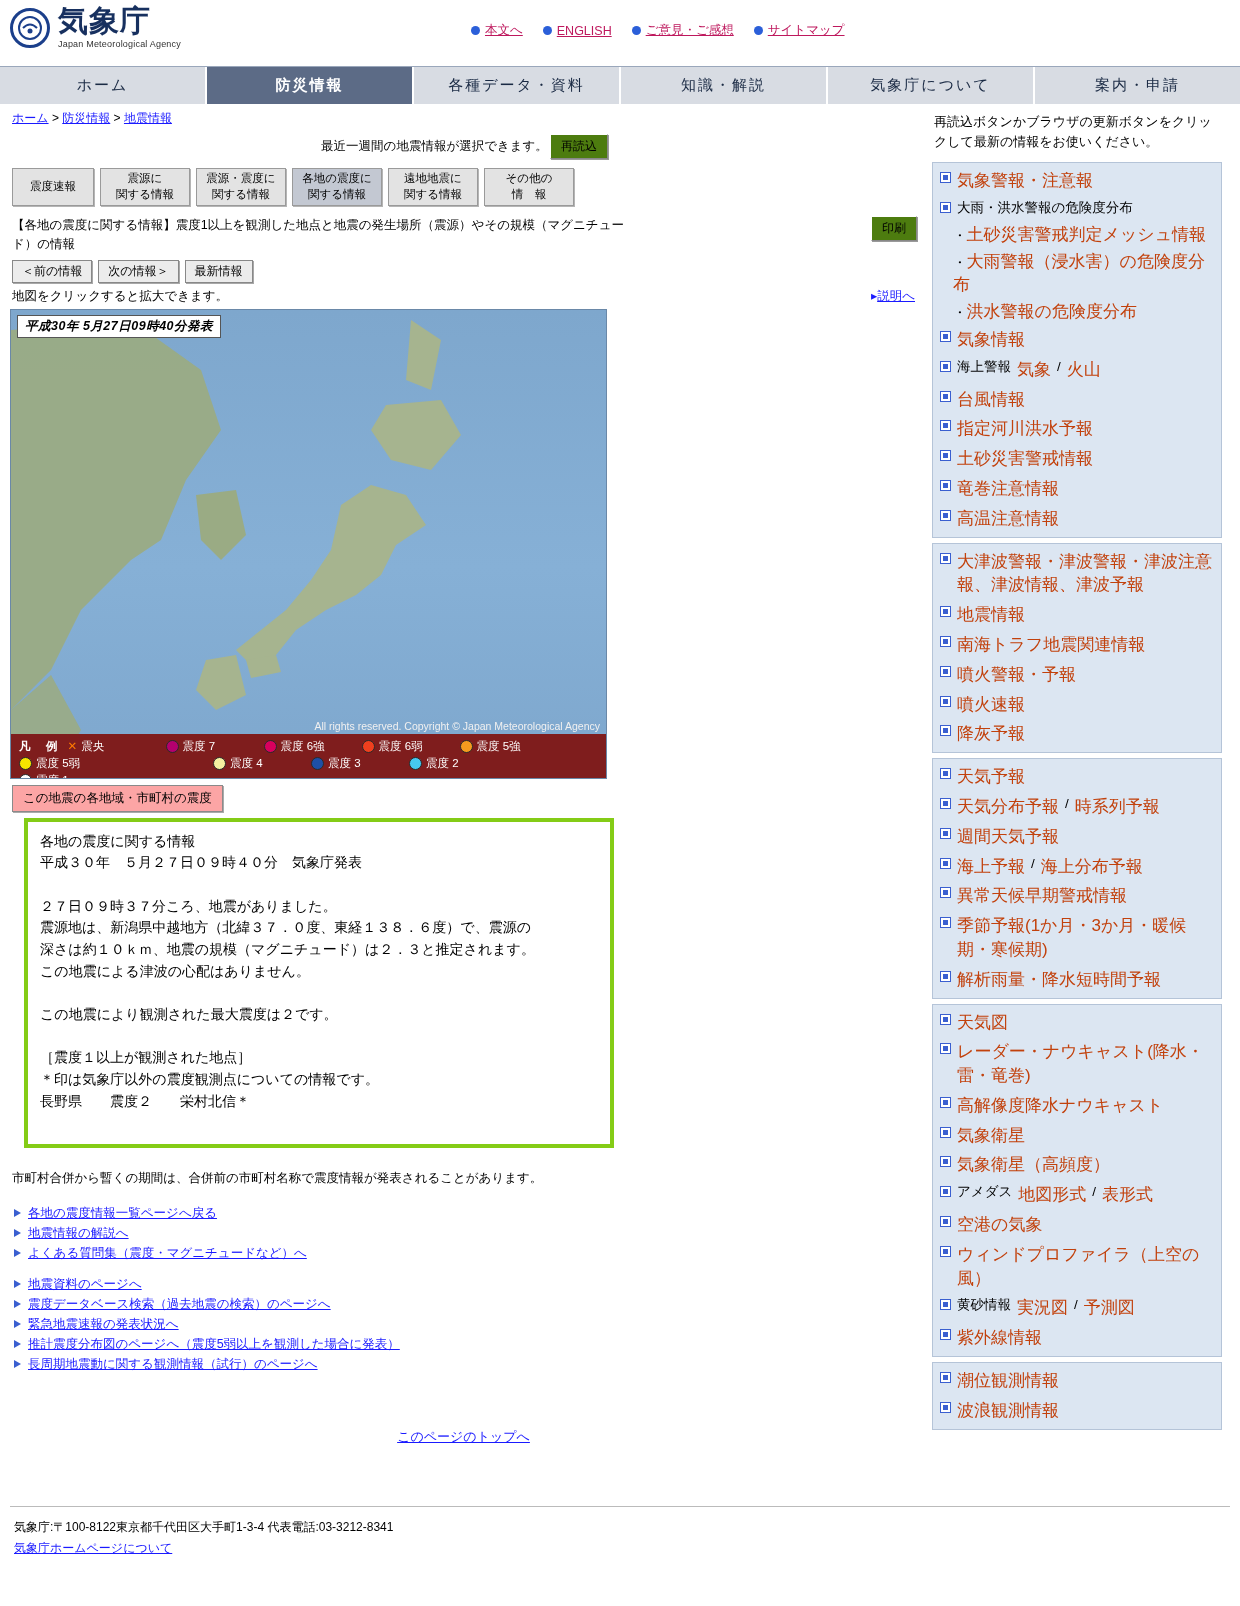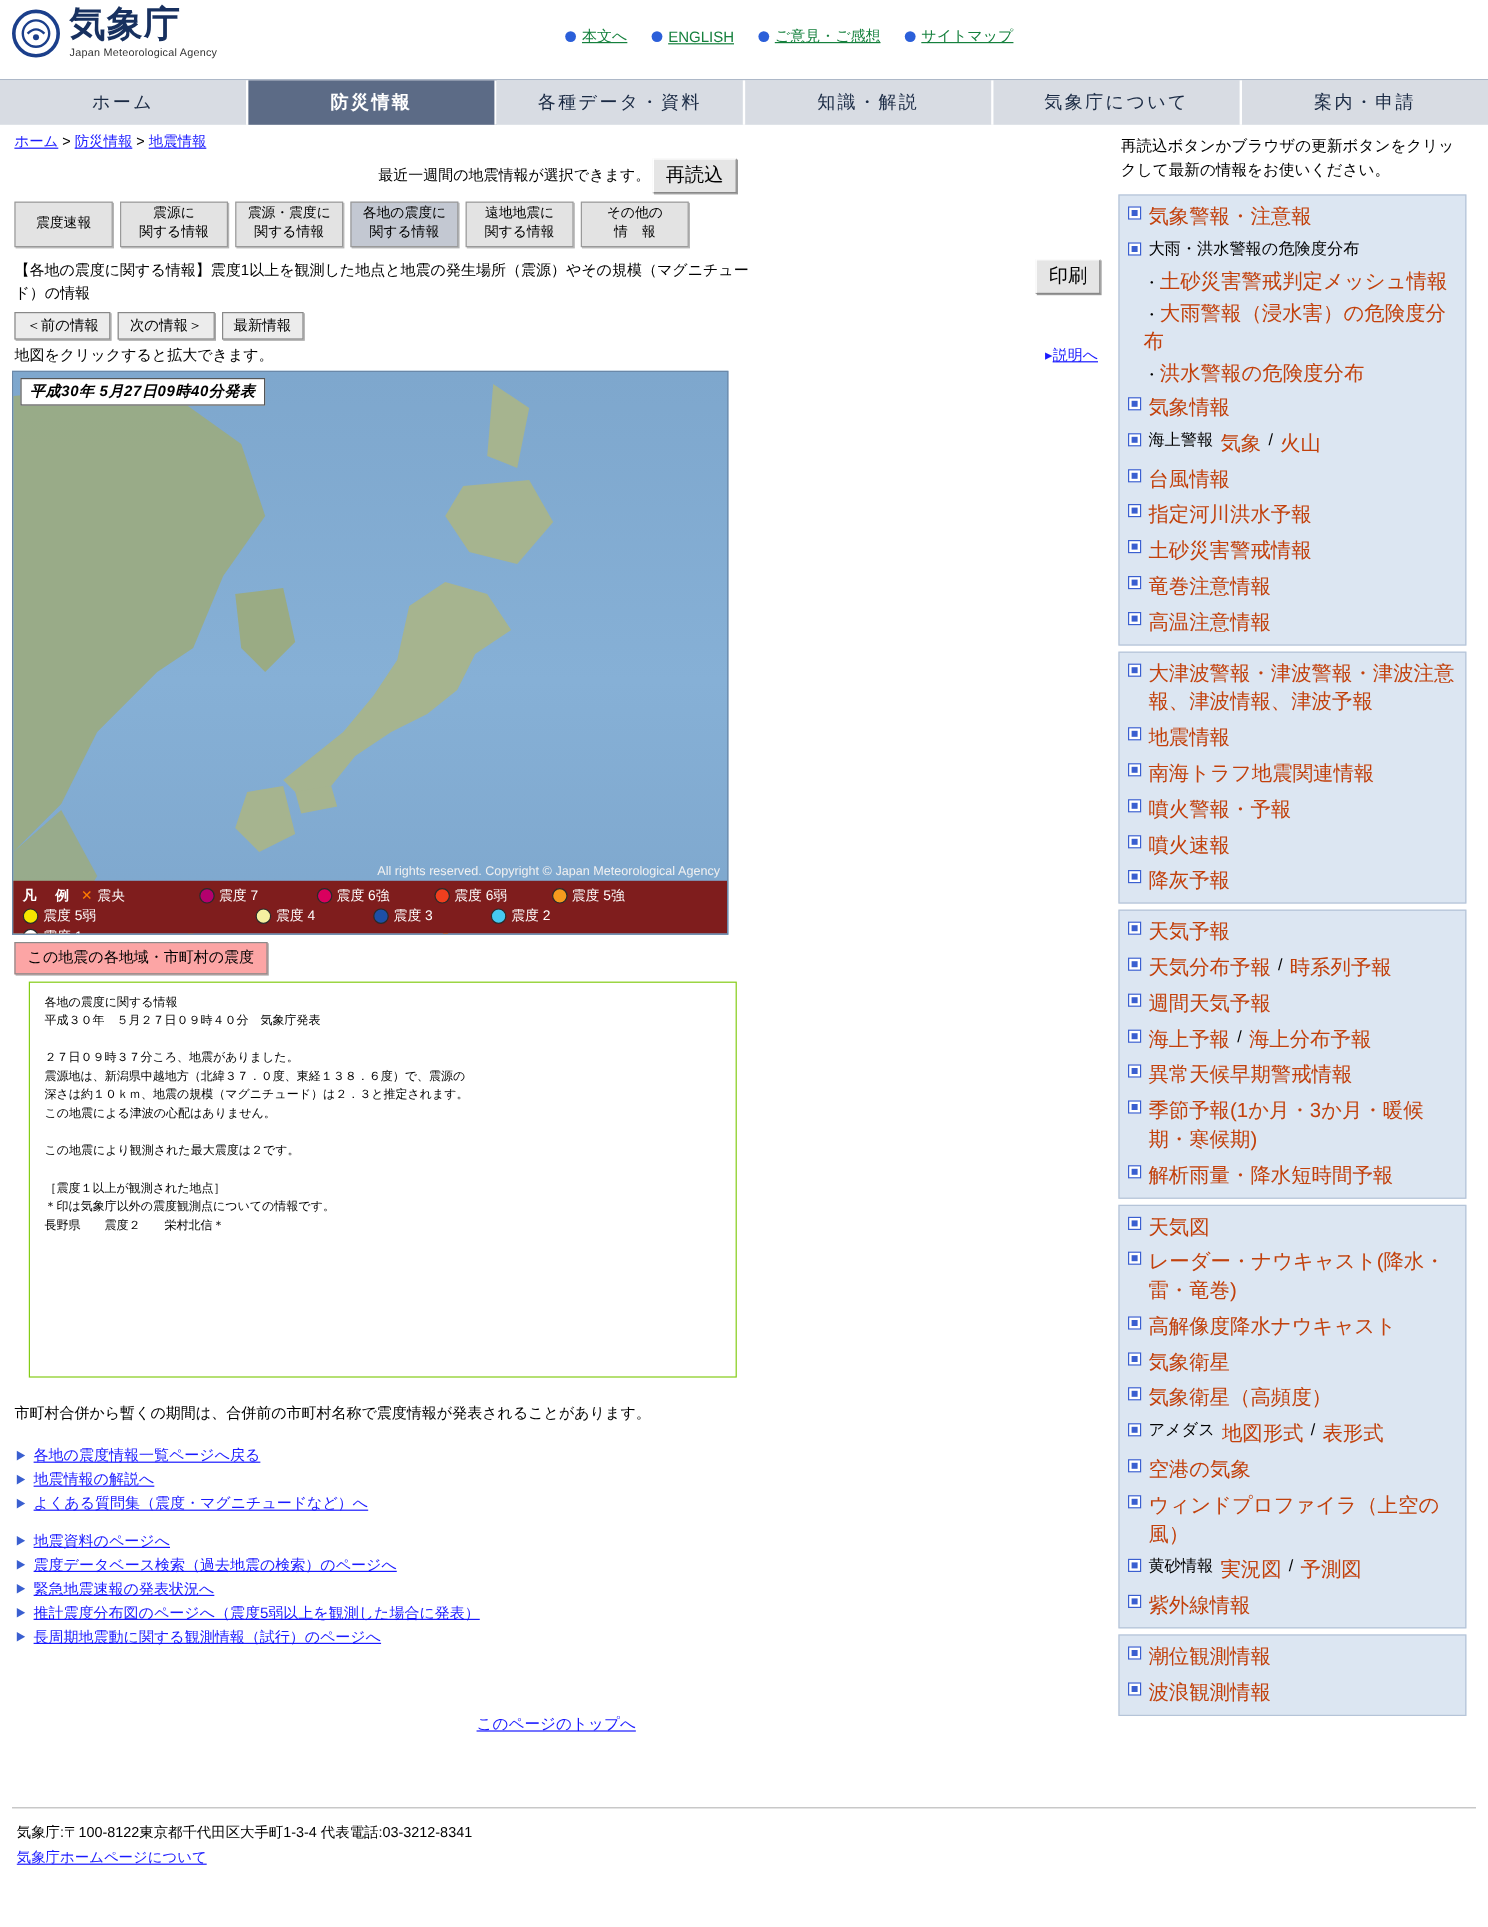--- a/index.html
+++ b/index.html
@@ -22,21 +22,21 @@
   .logo-mark {
     width: 40px; height: 40px; border-radius: 50%;
     border: 3px solid #1b3f8b;
     display: flex; align-items: center; justify-content: center;
     color: #1b3f8b; font-size: 20px; font-weight: bold;
   }
   .logo-text-jp { font-size: 30px; font-weight: bold; color: #17305f; letter-spacing: 1px; line-height: 1; }
   .logo-text-en { font-size: 9px; color: #333; letter-spacing: .2px; margin-top: 3px; }
   .header-center { flex: 1; padding-top: 16px; padding-left: 290px; }
   .hlinks { display: flex; gap: 20px; font-size: 12.5px; }
-  .hlink { color: #15803d; text-decoration: underline; display: flex; align-items: center; gap: 5px; cursor: pointer; }
+  .hlink { color: #be185d; text-decoration: underline; display: flex; align-items: center; gap: 5px; cursor: pointer; }
   .bullet-blue {
     width: 9px; height: 9px; border-radius: 50%;
     background: #2b5fd9; display: inline-block; flex: none;
   }
   .header-right { width: 262px; padding-top: 8px; }
   .search-note { font-size: 11.5px; color: #333; margin-bottom: 4px; white-space: nowrap; }
   .search-row { display: flex; align-items: center; gap: 4px; }
   .search-box {
     flex: 1; height: 22px; border: 1px solid #7a7a7a; background: #fff;
     position: relative; display: flex; align-items: center; justify-content: center;
@@ -71,21 +71,21 @@
 
   .title-bar {
     background: #e8f0f8; border-top: 1px solid #aab; border-bottom: 1px solid #aab;
     font-size: 16px; font-weight: bold; padding: 7px 8px; color: #0a1c38;
     width: 907px;
   }
   .row-between { display: flex; align-items: center; justify-content: center; width: 907px; }
   .note { font-size: 12.5px; padding: 7px 2px; }
   .btn {
     border: 1px solid #888; border-top-color: #fff; border-left-color: #fff;
-    background: #e5e5e5; font-size: 16px; padding: 3px 10px; cursor: pointer;
+    background: #4d7c0f; font-size: 12px; padding: 3px 10px; cursor: pointer;
     box-shadow: 1px 1px 0 #9a9a9a;
   }
 
   .tabs { display: flex; gap: 6px; margin: 6px 0 4px 2px; }
   .tab {
     width: 90px; min-height: 38px; font-size: 11.5px; line-height: 1.35;
     background: #e3e3e3; border: 1px solid #9a9a9a;
     display: flex; align-items: center; justify-content: center; text-align: center;
     cursor: pointer; box-shadow: 1px 1px 0 #b5b5b5; padding: 2px;
   }
@@ -126,23 +126,23 @@
   .xmark { color: #ff7a00; font-weight: bold; }
 
   .subbtn {
     margin: 6px 0 0 2px; display: inline-block;
     border: 1px solid #8a8a8a; background: #fca5a5; font-size: 12.5px;
     padding: 4px 10px; box-shadow: 1px 1px 0 #aaa; cursor: pointer;
   }
 
   .report {
     margin: 6px 0 0 14px; width: 590px; height: 330px; overflow: auto;
-    border: 1px solid #84cc16; background: #fff;
+    border: 4px solid #84cc16; background: #fff;
     font-family: "Liberation Mono", "DejaVu Sans Mono", monospace;
-    font-size: 10px; line-height: 1.55; padding: 10px 12px; white-space: pre-wrap;
+    font-size: 14px; line-height: 1.55; padding: 10px 12px; white-space: pre-wrap;
   }
 
   .footnote { font-size: 12.5px; margin: 22px 0 0 2px; }
 
   .linklist { margin: 18px 0 0 4px; }
   .linklist .grp { margin-bottom: 14px; }
   .linklist a {
     color: #1a1aff; text-decoration: underline; font-size: 12.5px;
   }
   .li { display: flex; align-items: center; gap: 7px; margin: 3px 0; }

